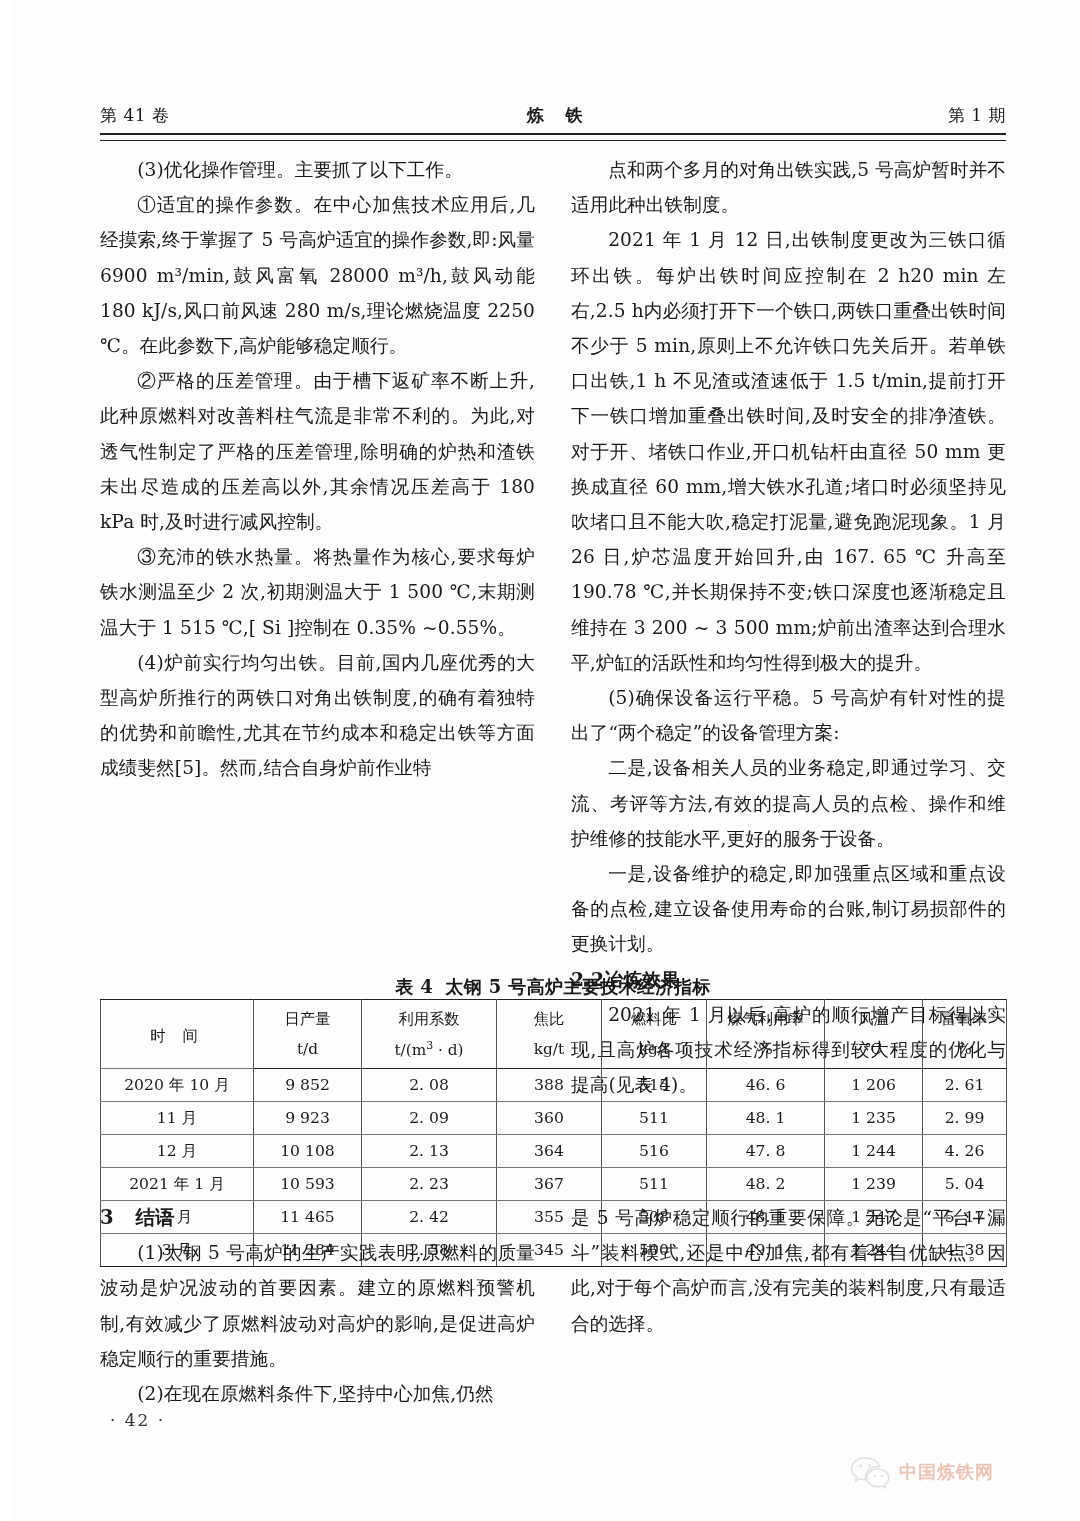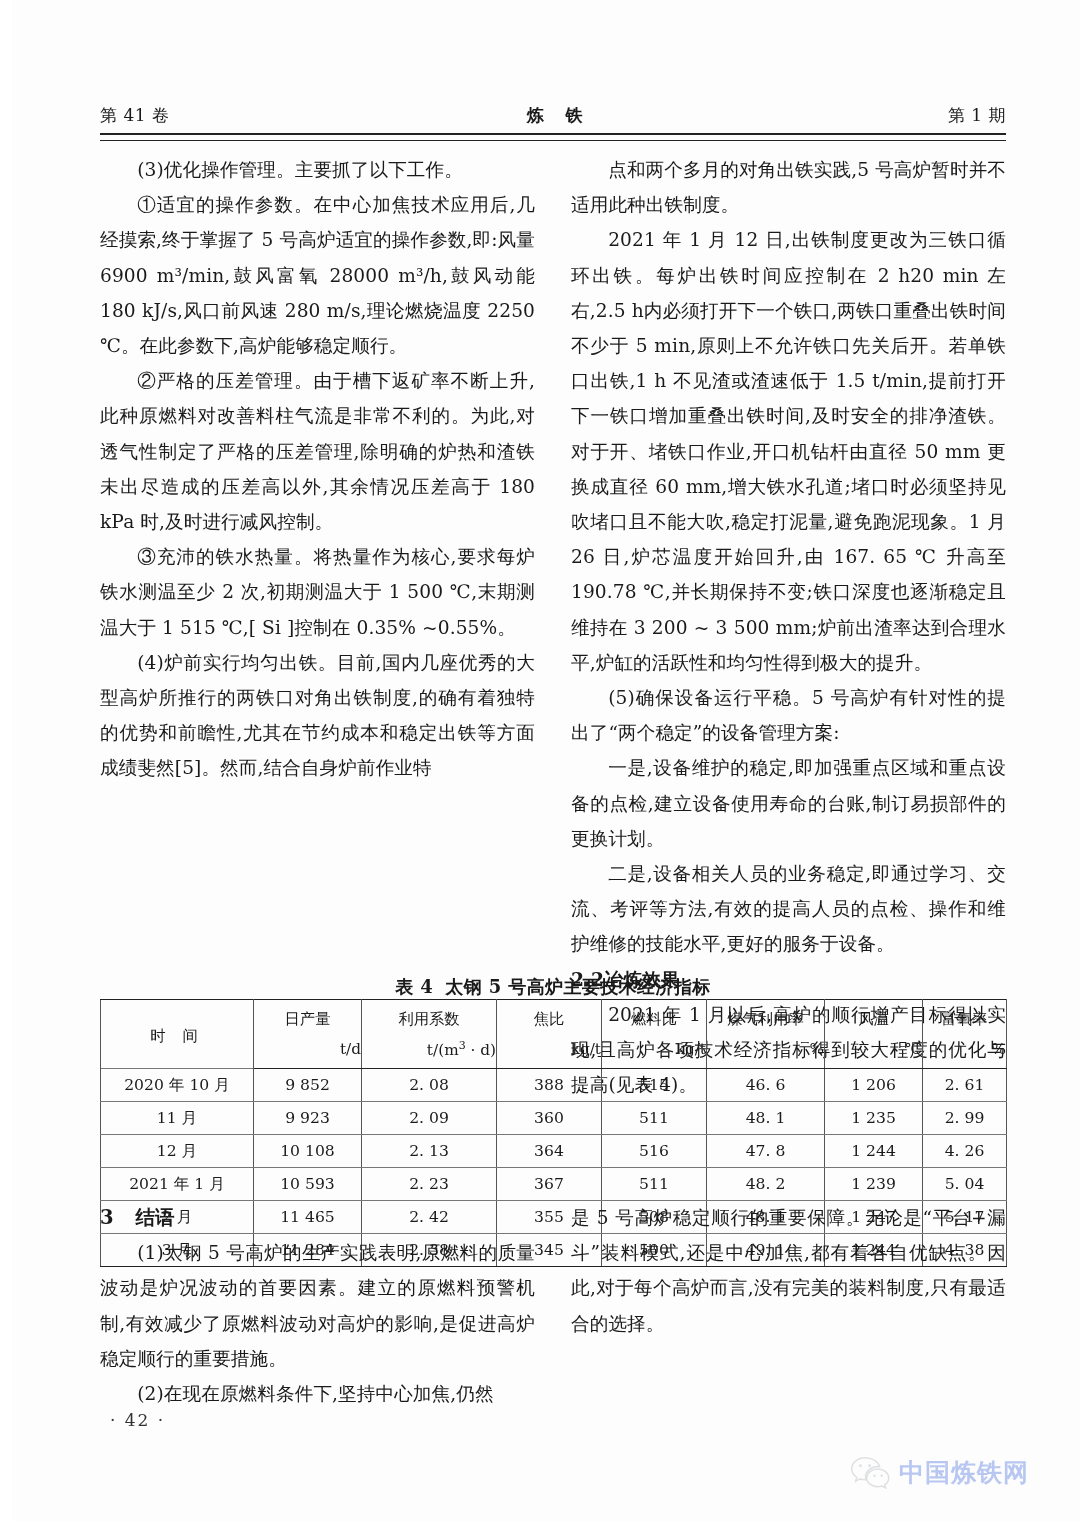--- a/index.html
+++ b/index.html
@@ -129,21 +129,20 @@
     border-top: none;
   }
   table.data thead tr.hdr-name th {
     border-bottom: none;
     height: 30px;
     padding-top: 4px;
   }
   table.data thead tr.hdr-unit th {
     height: 30px;
     padding-bottom: 4px;
-    text-align: right;
   }
   table.data tbody tr:last-child td {
     border-bottom: 1.6px solid #222;
   }
   table.data tbody td {
     height: 32px;
     font-size: 15.6px;
   }
   th.time-cell {
     vertical-align: middle;
@@ -180,22 +179,22 @@
   .watermark {
     position: absolute;
     left: 838px;
     top: 1455px;
     display: flex;
     align-items: center;
     gap: 9px;
     opacity: 0.30;
   }
   .watermark .wtext {
-    font-size: 25px;
-    color: #1d4ed8;
+    font-size: 18px;
+    color: #c2410c;
     letter-spacing: 1px;
     font-family: Liberation Mono, monospace;
     font-weight: 600;
   }
   .wechat-ico { width: 40px; height: 34px; }
 </style>
 </head>
 <body>
 
 <div class="page">
@@ -214,22 +213,22 @@
       <p class="body">①适宜的操作参数。在中心加焦技术应用后,几经摸索,终于掌握了 5 号高炉适宜的操作参数,即:风量 6900 m³/min,鼓风富氧 28000 m³/h,鼓风动能 180 kJ/s,风口前风速 280 m/s,理论燃烧温度 2250 ℃。在此参数下,高炉能够稳定顺行。</p>
       <p class="body">②严格的压差管理。由于槽下返矿率不断上升,此种原燃料对改善料柱气流是非常不利的。为此,对透气性制定了严格的压差管理,除明确的炉热和渣铁未出尽造成的压差高以外,其余情况压差高于 180 kPa 时,及时进行减风控制。</p>
       <p class="body">③充沛的铁水热量。将热量作为核心,要求每炉铁水测温至少 2 次,初期测温大于 1 500 ℃,末期测温大于 1 515 ℃,[ Si ]控制在 0.35% ~0.55%。</p>
       <p class="body">(4)炉前实行均匀出铁。目前,国内几座优秀的大型高炉所推行的两铁口对角出铁制度,的确有着独特的优势和前瞻性,尤其在节约成本和稳定出铁等方面成绩斐然[5]。然而,结合自身炉前作业特</p>
     </div>
 
     <div class="col">
       <p class="body">点和两个多月的对角出铁实践,5 号高炉暂时并不适用此种出铁制度。</p>
       <p class="body">2021 年 1 月 12 日,出铁制度更改为三铁口循环出铁。每炉出铁时间应控制在 2 h20 min 左右,2.5 h内必须打开下一个铁口,两铁口重叠出铁时间不少于 5 min,原则上不允许铁口先关后开。若单铁口出铁,1 h 不见渣或渣速低于 1.5 t/min,提前打开下一铁口增加重叠出铁时间,及时安全的排净渣铁。对于开、堵铁口作业,开口机钻杆由直径 50 mm 更换成直径 60 mm,增大铁水孔道;堵口时必须坚持见吹堵口且不能大吹,稳定打泥量,避免跑泥现象。1 月 26 日,炉芯温度开始回升,由 167. 65 ℃ 升高至 190.78 ℃,并长期保持不变;铁口深度也逐渐稳定且维持在 3 200 ~ 3 500 mm;炉前出渣率达到合理水平,炉缸的活跃性和均匀性得到极大的提升。</p>
       <p class="body">(5)确保设备运行平稳。5 号高炉有针对性的提出了“两个稳定”的设备管理方案:</p>
+      <p class="body">二是,设备相关人员的业务稳定,即通过学习、交流、考评等方法,有效的提高人员的点检、操作和维护维修的技能水平,更好的服务于设备。</p>
       <p class="body">一是,设备维护的稳定,即加强重点区域和重点设备的点检,建立设备使用寿命的台账,制订易损部件的更换计划。</p>
-      <p class="body">二是,设备相关人员的业务稳定,即通过学习、交流、考评等方法,有效的提高人员的点检、操作和维护维修的技能水平,更好的服务于设备。</p>
       <div class="sec-head">
         <span class="num">2.2</span><span>冶炼效果</span>
       </div>
       <p class="body">2021 年 1 月以后,高炉的顺行增产目标得以实现,且高炉各项技术经济指标得到较大程度的优化与提高(见表 4)。</p>
     </div>
 
   </div>
 
   <div class="table-block">
     <div class="table-caption">

